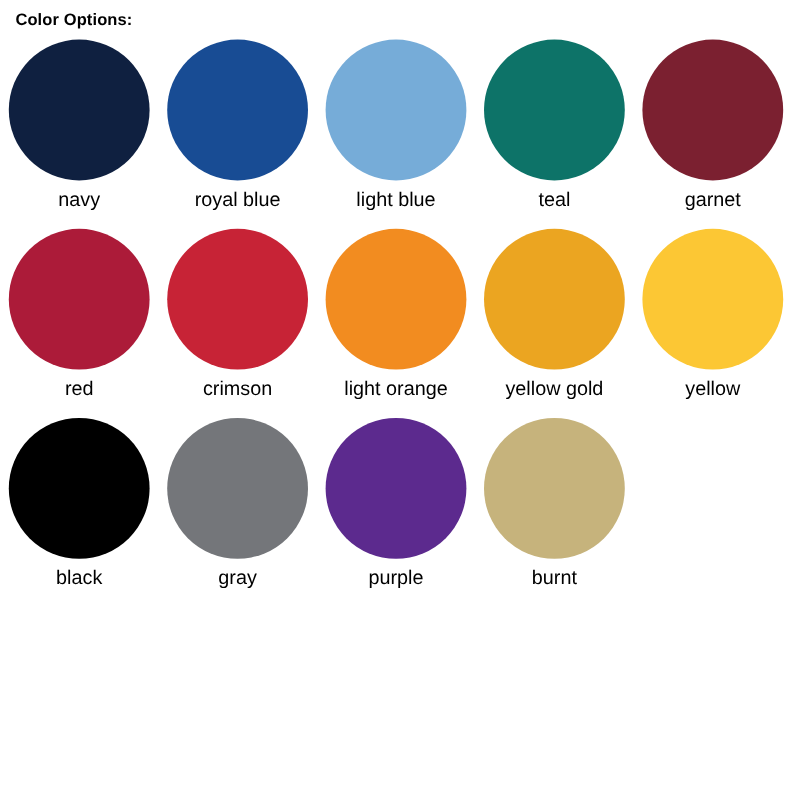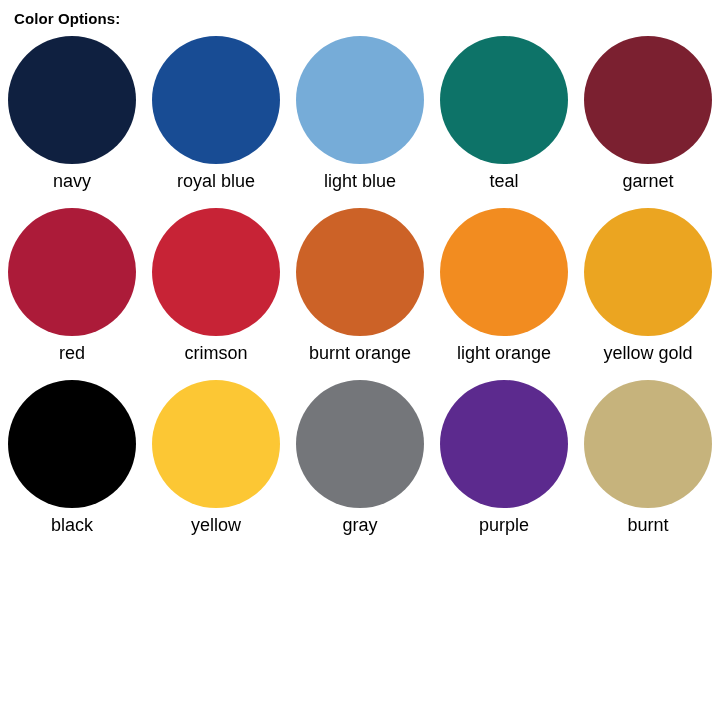--- a/index.html
+++ b/index.html
@@ -100,38 +100,34 @@
       </div>
       <div class="swatch-cell">
         <div class="swatch-dot" style="background-color: rgb(172, 27, 57);"></div>
         <div class="swatch-label">red</div>
       </div>
       <div class="swatch-cell">
         <div class="swatch-dot" style="background-color: rgb(199, 35, 54);"></div>
         <div class="swatch-label">crimson</div>
       </div>
       <div class="swatch-cell">
-        <div class="swatch-dot" style="background-color: rgb(204, 98, 39);"></div>
-        <div class="swatch-label">burnt orange</div>
-      </div>
-      <div class="swatch-cell">
         <div class="swatch-dot" style="background-color: rgb(242, 140, 32);"></div>
         <div class="swatch-label">light orange</div>
       </div>
       <div class="swatch-cell">
         <div class="swatch-dot" style="background-color: rgb(235, 165, 33);"></div>
         <div class="swatch-label">yellow gold</div>
       </div>
       <div class="swatch-cell">
+        <div class="swatch-dot" style="background-color: rgb(252, 199, 52);"></div>
+        <div class="swatch-label">yellow</div>
+      </div>
+      <div class="swatch-cell">
         <div class="swatch-dot" style="background-color: rgb(0, 0, 0);"></div>
         <div class="swatch-label">black</div>
-      </div>
-      <div class="swatch-cell">
-        <div class="swatch-dot" style="background-color: rgb(252, 199, 52);"></div>
-        <div class="swatch-label">yellow</div>
       </div>
       <div class="swatch-cell">
         <div class="swatch-dot" style="background-color: rgb(116, 118, 122);"></div>
         <div class="swatch-label">gray</div>
       </div>
       <div class="swatch-cell">
         <div class="swatch-dot" style="background-color: rgb(92, 42, 142);"></div>
         <div class="swatch-label">purple</div>
       </div>
       <div class="swatch-cell">

